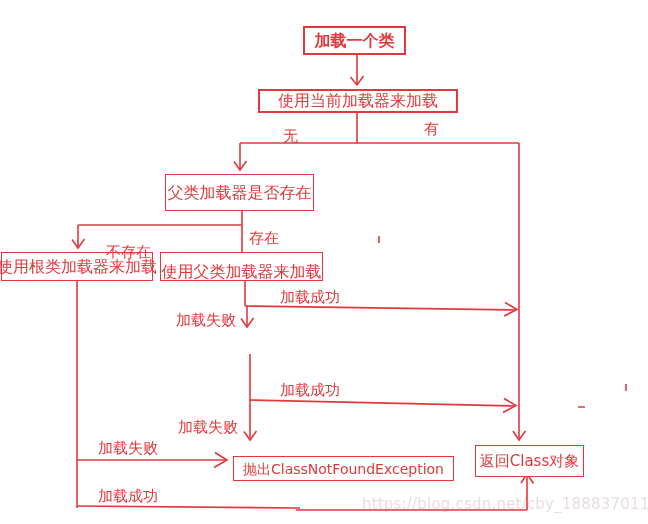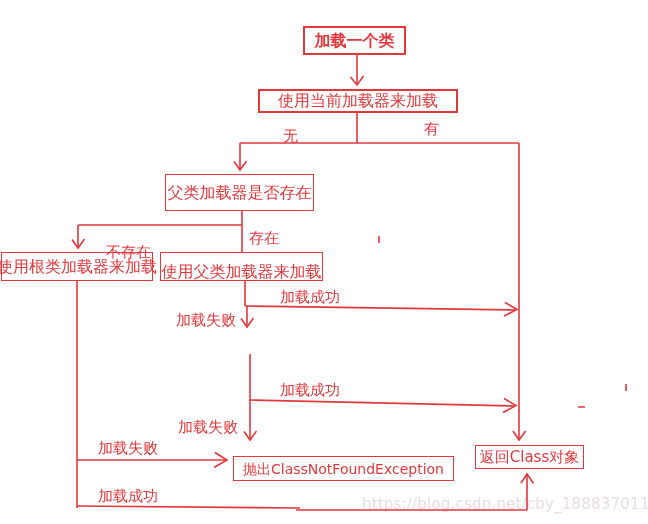--- a/index.html
+++ b/index.html
@@ -22,21 +22,21 @@
     color:var(--stroke);display:flex;align-items:center;justify-content:center;
     font-size:16px;line-height:1;white-space:nowrap;
   }
   #n-load          {left:303px;top:26px; width:103px;height:29px;font-weight:bold;}
   #n-check         {left:258px;top:89px; width:200px;height:24px;}
   #n-parent-exists {left:165px;top:174px;width:149px;height:37px;border-width:1.5px;}
   #n-root          {left:1px;  top:252px;width:152px;height:29px;border-width:1.5px;}
   #n-parent        {left:160px;top:252px;width:163px;height:29px;border-width:1.5px;align-items:flex-end;}
   #n-current       {left:157px;top:328px;width:167px;height:26px;border-width:1.5px;}
   #n-throw         {left:233px;top:456px;width:221px;height:25px;border-width:1.5px;font-size:14px;}
-  #n-return        {left:475px;top:445px;width:109px;height:24px;border-width:1.5px;font-size:15px;}
+  #n-return        {left:475px;top:445px;width:109px;height:32px;border-width:1.5px;font-size:15px;}
 
   
   .edge-label{position:absolute;z-index:3;color:var(--stroke);font-size:15px;line-height:1.2;white-space:nowrap;}
   #e-no      {left:283px;top:127px;}
   #e-yes     {left:424px;top:120px;}
   #e-notex   {left:106px;top:207px;margin-top:36px;}
   #e-exists  {left:249px;top:229px;}
   #e-succ1   {left:280px;top:288px;}
   #e-fail1   {left:176px;top:311px;}
   #e-succ2   {left:280px;top:381px;}

